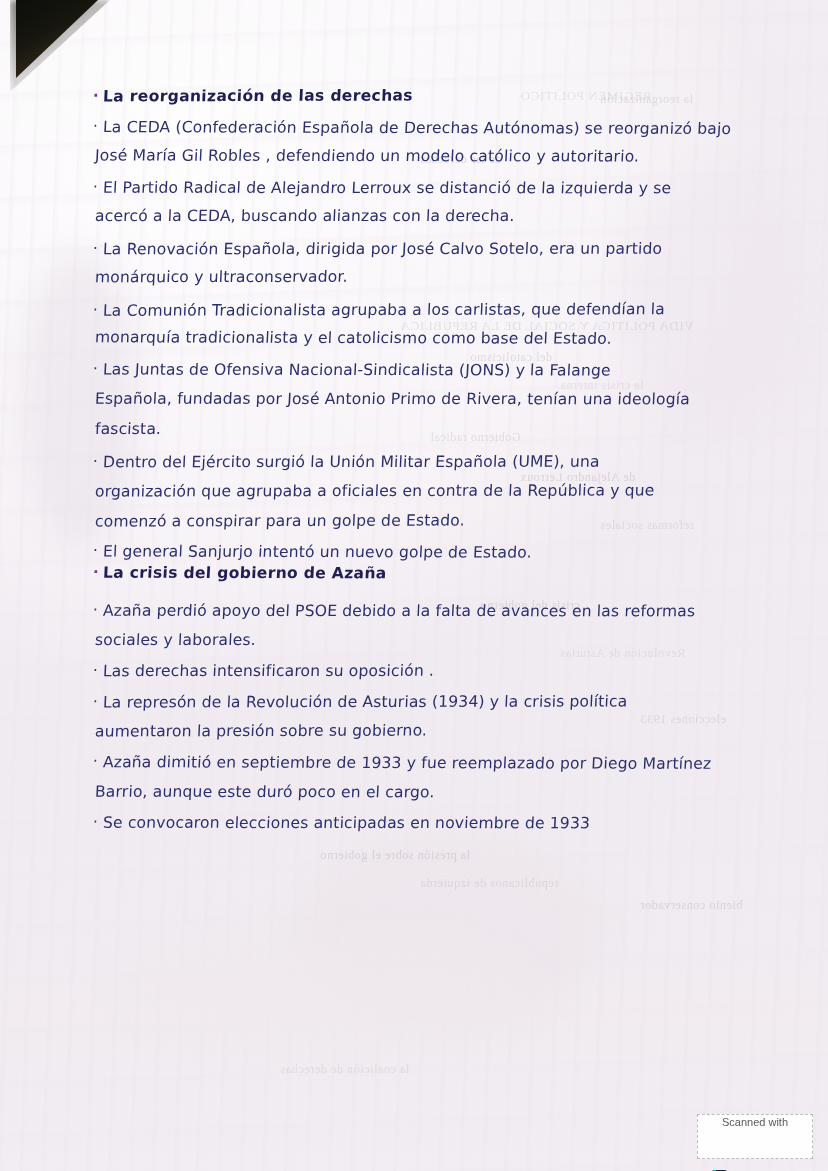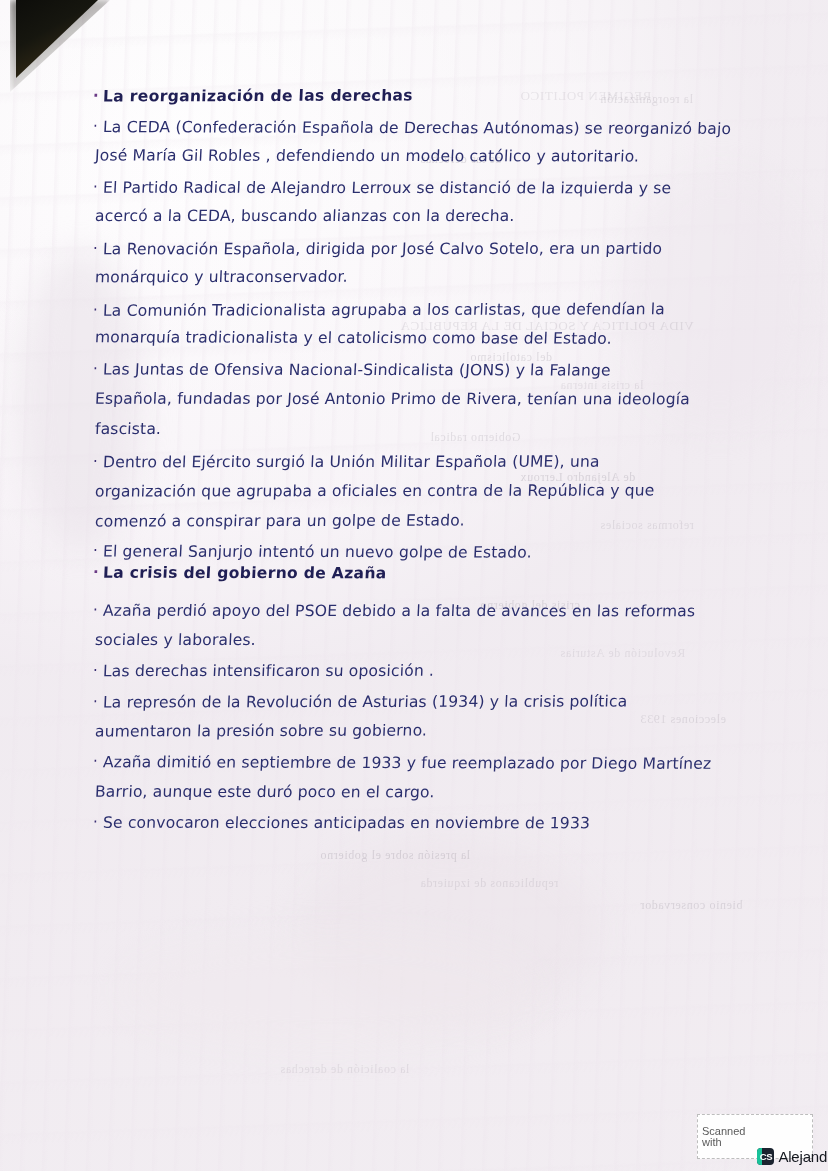--- a/index.html
+++ b/index.html
@@ -128,24 +128,24 @@
   
   .camscanner-badge {
     position: absolute;
     left: 697px;
     top: 1114px;
     width: 116px;
     height: 45px;
     border: 1px dashed #bdbdbd;
     background: rgba(255,255,255,0.92);
     display: flex;
-    flex-direction: row;
+    flex-direction: column;
     align-items: center;
     justify-content: flex-start;
-    gap: 12px;
+    gap: 2px;
     padding: 2px 4px;
     box-sizing: border-box;
   }
   .cs-scanned-with {
     font-family: "Liberation Sans", sans-serif;
     font-size: 11px;
     color: #5a5a5a;
     line-height: 1;
   }
   .cs-logo-row {

